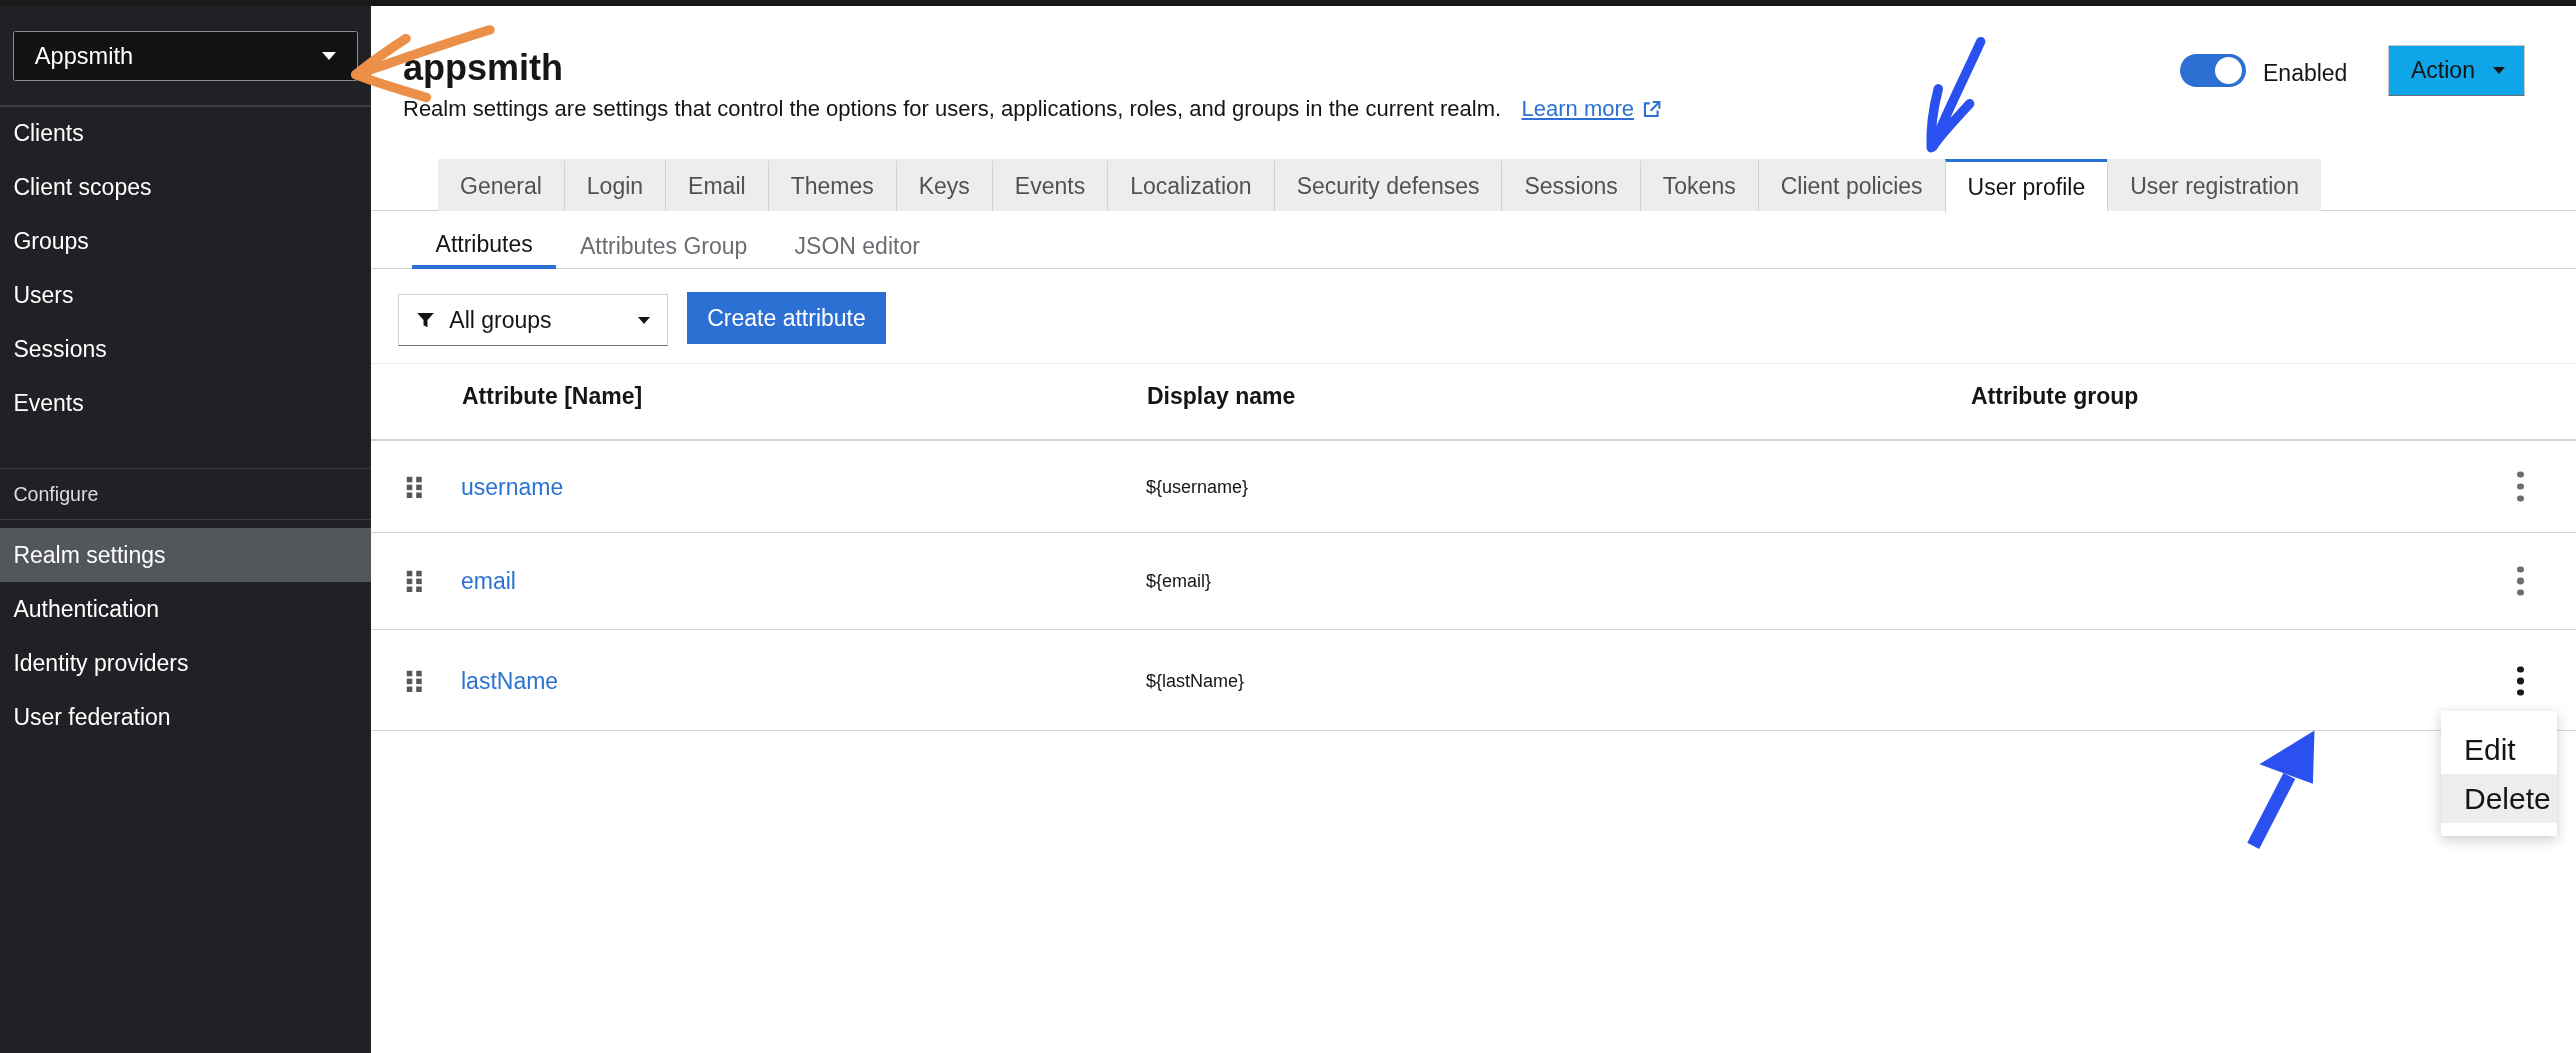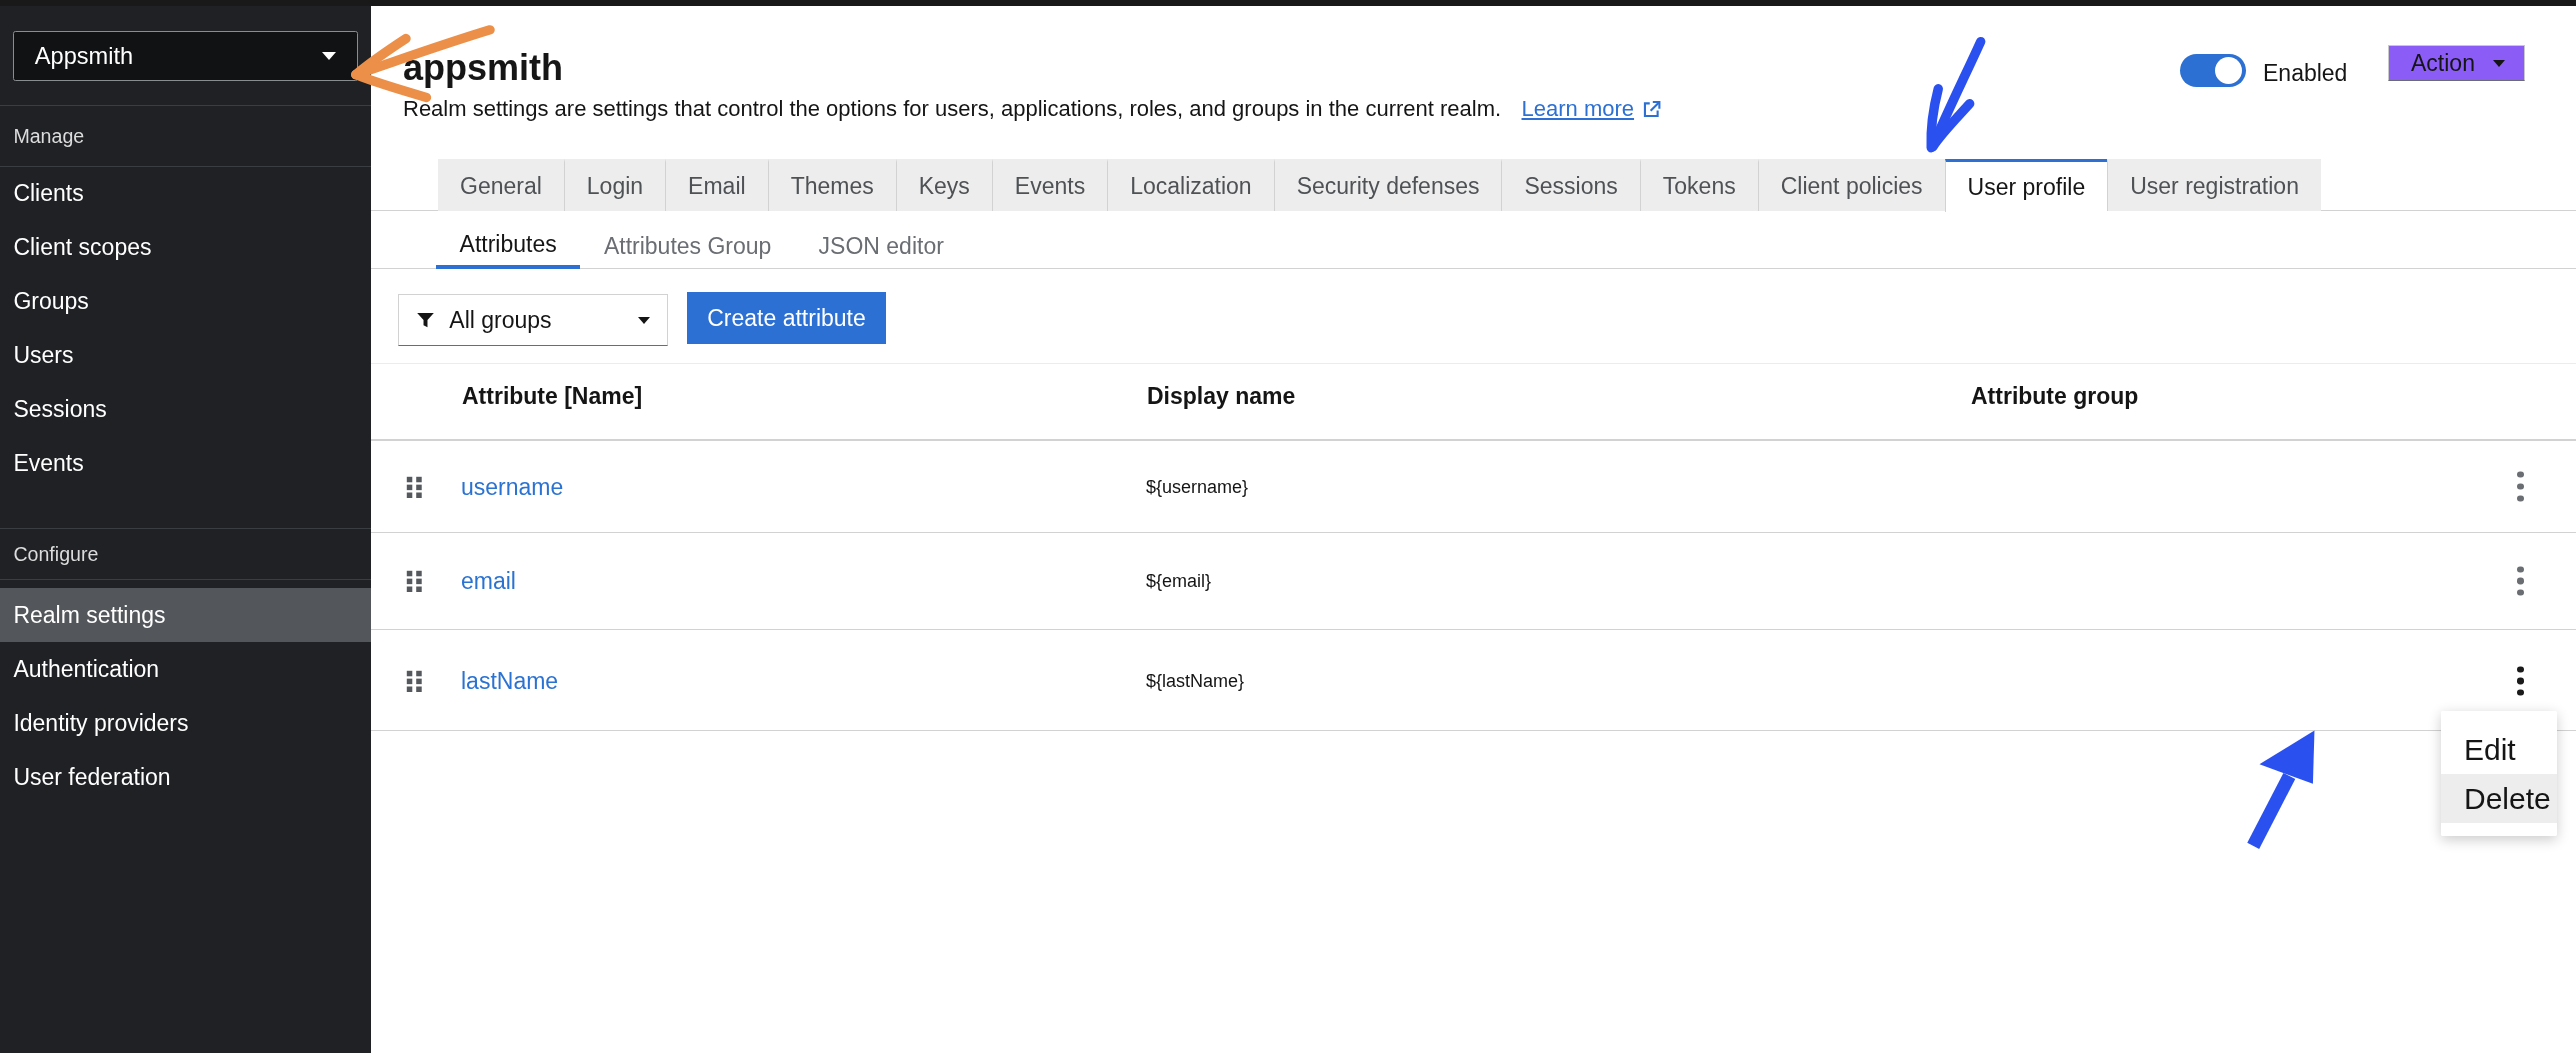--- a/index.html
+++ b/index.html
@@ -27,35 +27,35 @@
 
   
   .page-title { position:absolute; left:403px; top:47px; font-size:36px; font-weight:600; color:#161616; z-index:6; }
   .desc-row { position:absolute; left:403px; top:96px; display:flex; align-items:center; font-size:22px; color:#151515; z-index:6; }
   .learn-more { color:#2b70d2; margin-left:20.4px; display:flex; align-items:center; cursor:pointer;text-decoration:underline; }
   .learn-more svg { margin-left:7px; }
 
   .toggle { position:absolute; left:2180px; top:54px; width:66px; height:33px; border-radius:16.5px; background:#2b70d2; cursor:pointer; z-index:6; }
   .toggle .knob { position:absolute; right:3.9px; top:3.1px; width:27px; height:27px; border-radius:50%; background:#ffffff; }
   .enabled-label { position:absolute; left:2263px; top:60px; font-size:23px; color:#151515; z-index:6; }
-  .action-btn { position:absolute; left:2388px; top:45px; width:137px; height:36px; background:#8b5cf6;
+  .action-btn { position:absolute; left:2388px; top:45px; width:137px; height:51px; background:#0ea5e9;
     border:0.8px solid #c9c9c9; border-bottom:1.6px solid #6a6e73; display:flex; align-items:center; justify-content:space-between;
     padding:0 19px 0 22px; font-size:23px; cursor:pointer; z-index:6; }
   .caret-down-dark { width:0; height:0; border-left:6.3px solid transparent; border-right:6.3px solid transparent; border-top:7.9px solid #151515; }
 
   
   .tabbar { position:absolute; left:438px; top:159px; height:52px; display:flex; z-index:4; }
   .tab { height:52px; display:flex; align-items:center; padding:8px 22px; font-size:23px; color:#4f5255;
     background:#ededed; border-top:3.9px solid #ededed; border-left:0.8px solid #d2d2d2; cursor:pointer; white-space:nowrap; }
   .tab:first-child { border-left:none; }
   .tab.active { background:#ffffff; border-top:3.9px solid #2b70d2; color:#151515; position:relative; z-index:5; height:53px; }
   .tabbar-hairline { position:absolute; left:371px; top:210px; width:2205px; height:0.8px; background:#d2d2d2; z-index:3; }
 
   
-  .subtabbar { position:absolute; left:436px; top:223px; height:46px; display:flex; z-index:4; }
+  .subtabbar { position:absolute; left:412px; top:223px; height:46px; display:flex; z-index:4; }
   .subtab { height:46px; display:flex; align-items:center; padding:0 23.6px; font-size:23px; color:#6a6e73; cursor:pointer; white-space:nowrap; }
   .subtab.active { color:#151515; border-bottom:4.7px solid #2b70d2; }
   .subtab-hairline { position:absolute; left:371px; top:268px; width:2205px; height:0.8px; background:#d2d2d2; z-index:3; }
 
   
   .group-select { position:absolute; left:398px; top:294px; width:270px; height:52px; background:#ffffff;
     border:0.8px solid #d2d2d2; border-bottom:1.6px solid #6a6e73; display:flex; align-items:center; padding:0 17.3px; cursor:pointer; z-index:4; }
   .group-select .txt { font-size:23px; margin-left:14px; color:#151515; }
   .group-select .caret-down-dark { margin-left:auto; }
   .create-btn { position:absolute; left:687px; top:292px; width:199px; height:52px; background:#2b70d2; color:#ffffff;
@@ -93,21 +93,20 @@
 <div class="page">
 
   <div class="topbar"></div>
 
   <nav class="sidebar">
     <div class="realm-selector">
       <span class="label">Appsmith</span>
       <span class="caret-down-white"></span>
     </div>
     <div class="side-divider d1"></div>
-    <div class="section-label">Manage</div>
     <div class="side-divider"></div>
     <div>
       <div class="nav-item">Clients</div>
       <div class="nav-item">Client scopes</div>
       <div class="nav-item">Groups</div>
       <div class="nav-item">Users</div>
       <div class="nav-item">Sessions</div>
       <div class="nav-item">Events</div>
     </div>
     <div class="side-divider gap-above-configure"></div>

